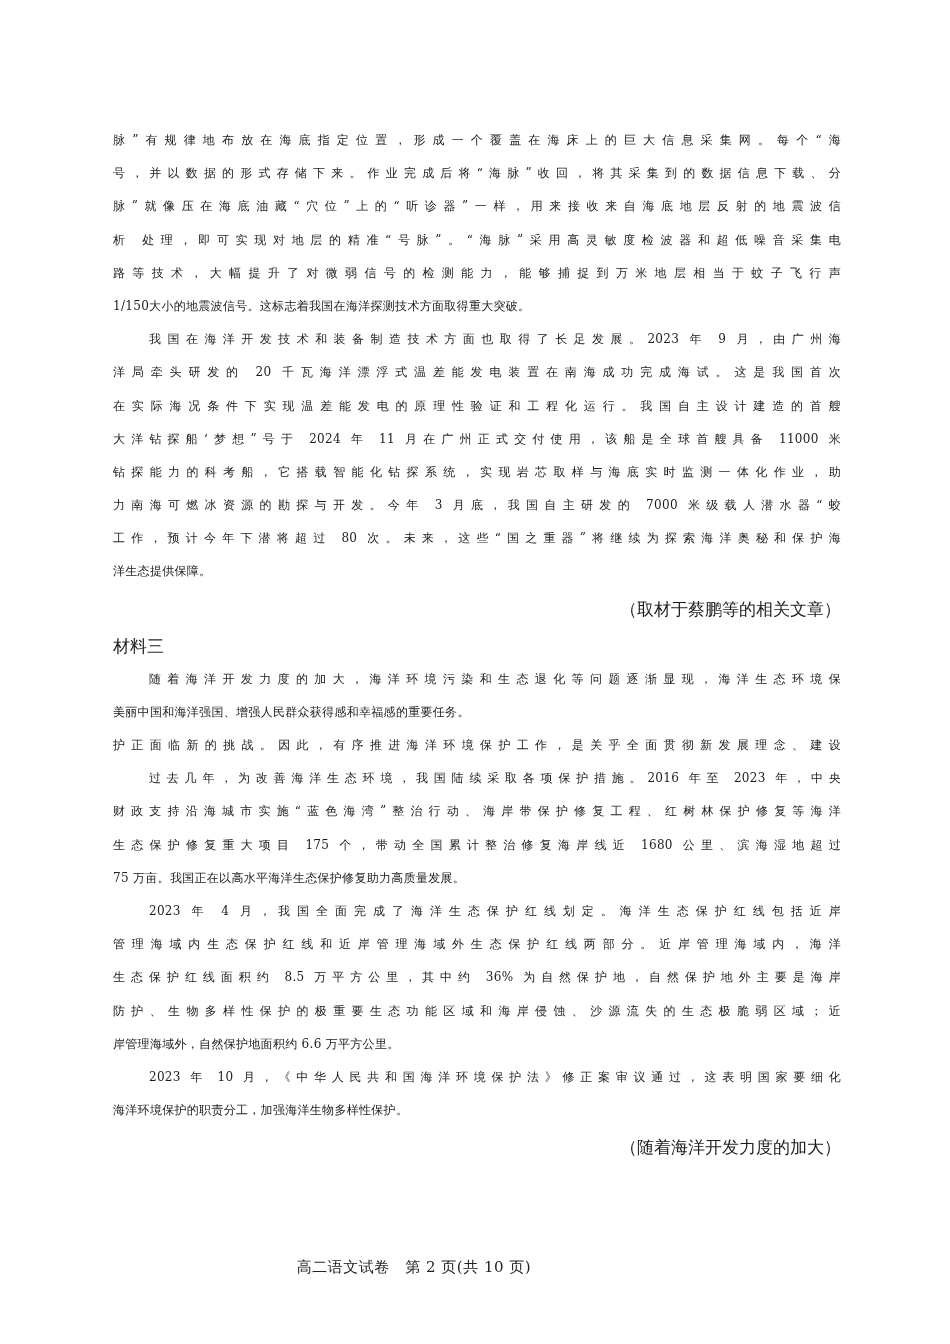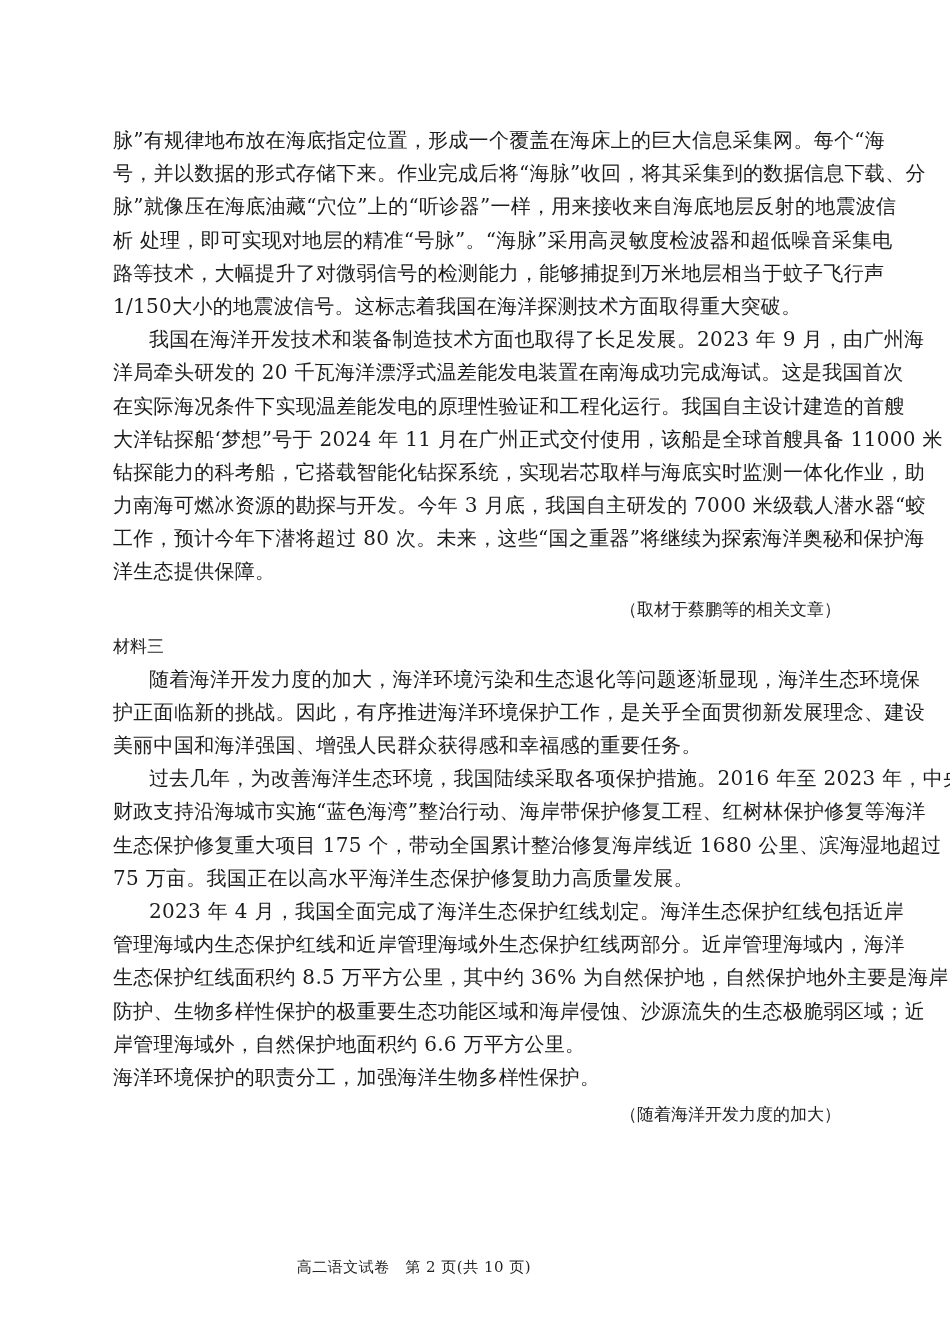--- a/index.html
+++ b/index.html
@@ -17,21 +17,21 @@
     }
     .page {
       position: absolute;
       left: 113px;
       top: 124px;
       width: 728px;
     }
     .line {
       height: 33.2px;
       line-height: 33.2px;
-      font-size: 20px;
+      font-size: 12px;
       white-space: nowrap;
       text-align: justify;
       text-align-last: justify;
       letter-spacing: 0.3px;
     }
     .line.last {
       text-align-last: left;
     }
     .line.indent {
       padding-left: 36px;
@@ -86,40 +86,41 @@
     <div class="line">工作，预计今年下潜将超过 80 次。未来，这些“国之重器”将继续为探索海洋奥秘和保护海</div>
     <div class="line last">洋生态提供保障。</div>
   </div>
 
   <div class="source">（取材于蔡鹏等的相关文章）</div>
 
   <div class="heading">材料三</div>
 
   <div>
     <div class="line indent">随着海洋开发力度的加大，海洋环境污染和生态退化等问题逐渐显现，海洋生态环境保</div>
+    <div class="line last">美丽中国和海洋强国、增强人民群众获得感和幸福感的重要任务。</div>
     <div class="line">护正面临新的挑战。因此，有序推进海洋环境保护工作，是关乎全面贯彻新发展理念、建设</div>
-    <div class="line last">美丽中国和海洋强国、增强人民群众获得感和幸福感的重要任务。</div>
   </div>
 
   <div>
     <div class="line indent">过去几年，为改善海洋生态环境，我国陆续采取各项保护措施。2016 年至 2023 年，中央</div>
     <div class="line">财政支持沿海城市实施“蓝色海湾”整治行动、海岸带保护修复工程、红树林保护修复等海洋</div>
     <div class="line">生态保护修复重大项目 175 个，带动全国累计整治修复海岸线近 1680 公里、滨海湿地超过</div>
     <div class="line last">75 万亩。我国正在以高水平海洋生态保护修复助力高质量发展。</div>
   </div>
 
   <div>
     <div class="line indent">2023 年 4 月，我国全面完成了海洋生态保护红线划定。海洋生态保护红线包括近岸</div>
     <div class="line">管理海域内生态保护红线和近岸管理海域外生态保护红线两部分。近岸管理海域内，海洋</div>
     <div class="line">生态保护红线面积约 8.5 万平方公里，其中约 36% 为自然保护地，自然保护地外主要是海岸</div>
     <div class="line">防护、生物多样性保护的极重要生态功能区域和海岸侵蚀、沙源流失的生态极脆弱区域；近</div>
     <div class="line last">岸管理海域外，自然保护地面积约 6.6 万平方公里。</div>
   </div>
 
   <div>
+    <div class="line indent">2023 年 10 月，《中华人民共和国海洋环境保护法》修正案审议通过，这表明国家要细化</div>
     <div class="line last">海洋环境保护的职责分工，加强海洋生物多样性保护。</div>
   </div>
 
   <div class="source">（随着海洋开发力度的加大）</div>
 
 </div>
 
 <div class="footer">高二语文试卷　第 2 页(共 10 页)</div>
 
 </body></html>

